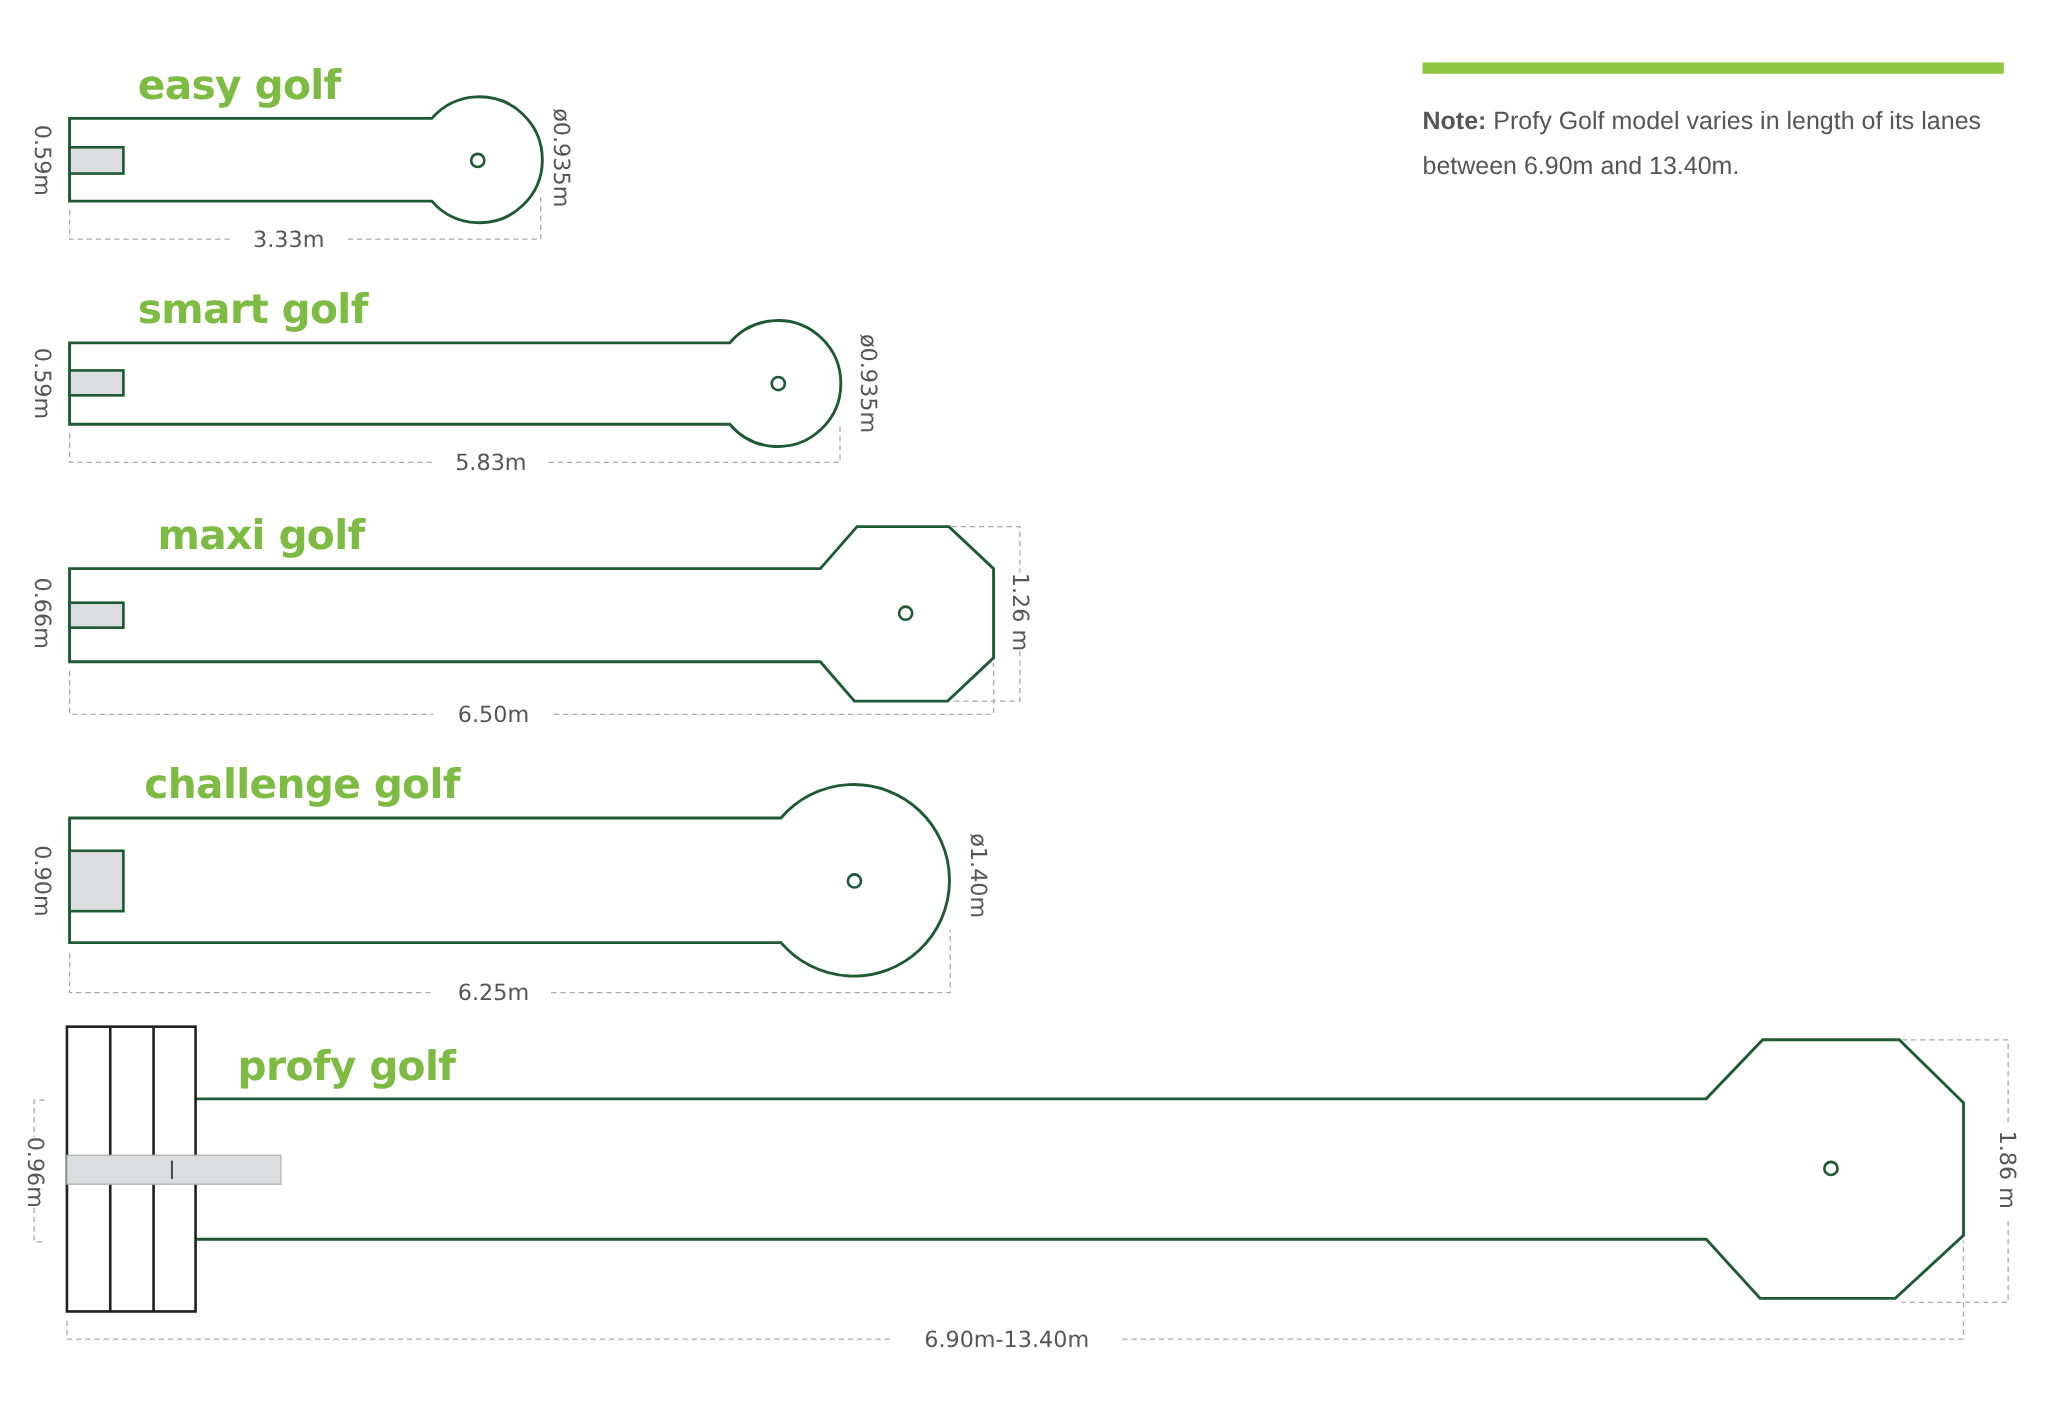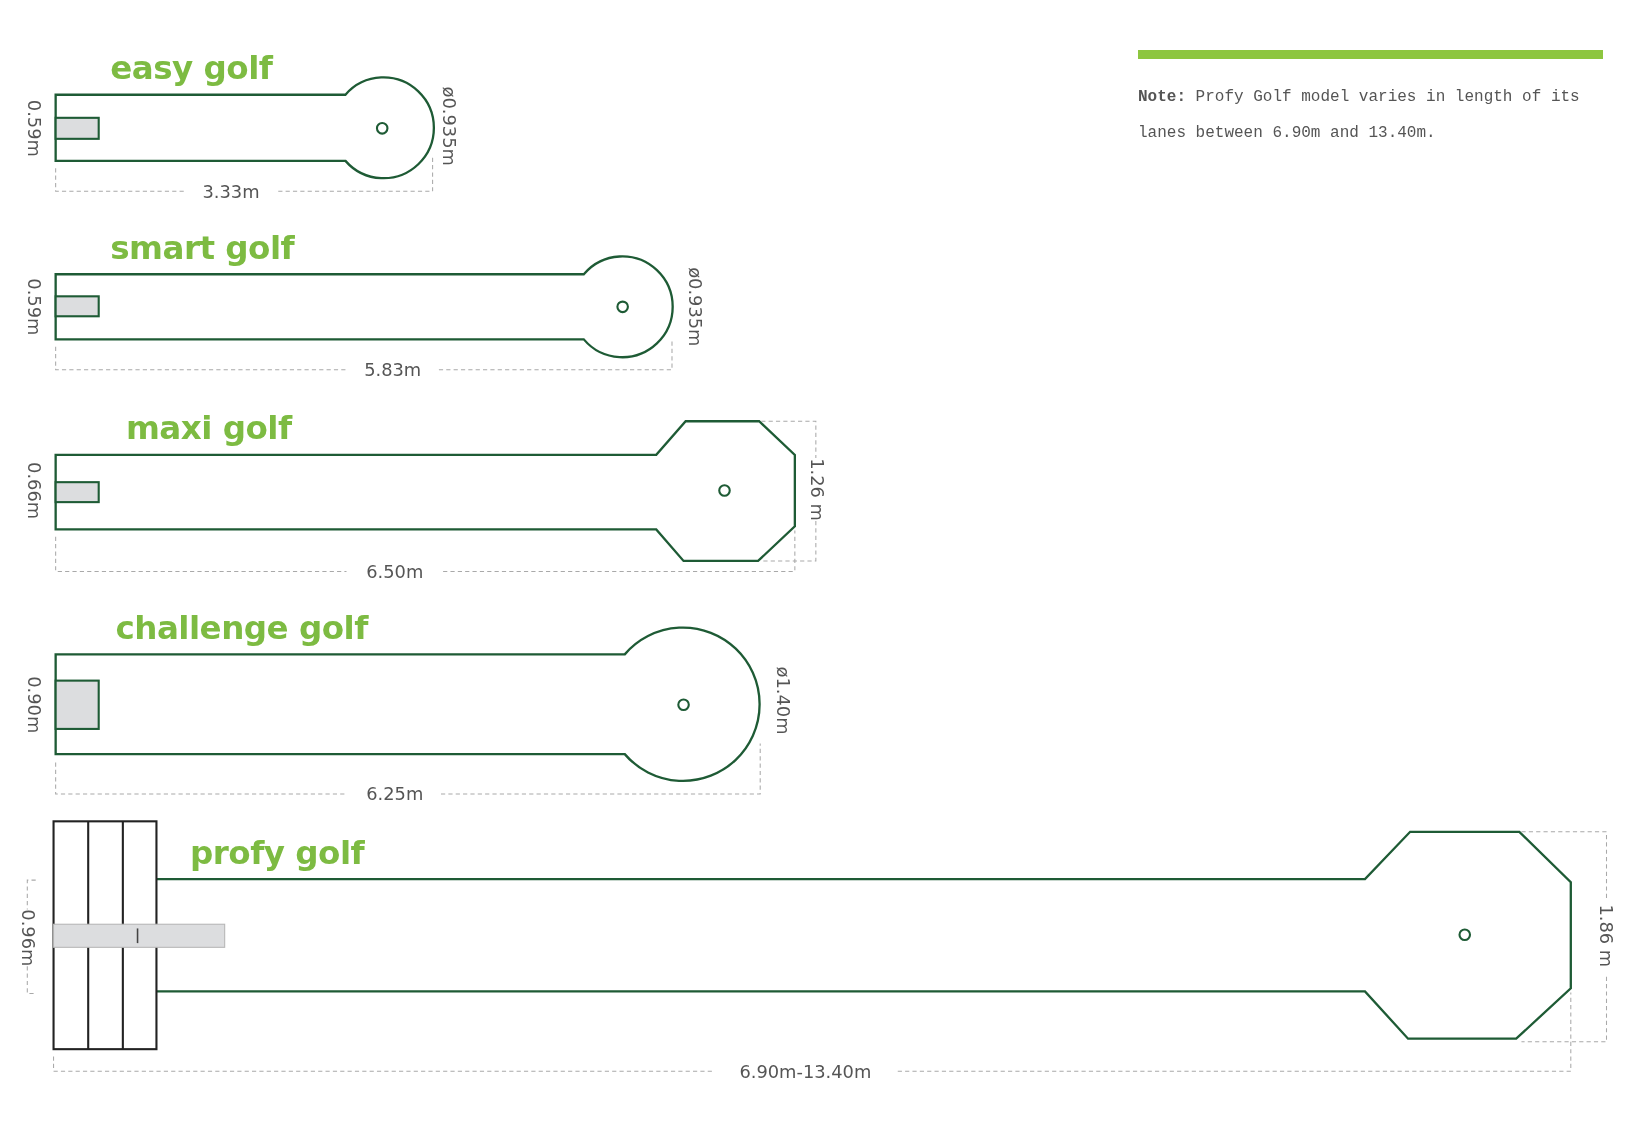--- a/index.html
+++ b/index.html
@@ -9,21 +9,21 @@
   .dim { font-family: "DejaVu Sans", sans-serif; font-size: 17px; fill: #555555; }
   .lane { fill: #ffffff; stroke: #1e5b35; stroke-width: 2.2; }
   .hole { fill: #ffffff; stroke: #1e5b35; stroke-width: 2; }
   .tee { fill: #dcdddf; stroke: #1e5b35; stroke-width: 2; }
   .dash { fill: none; stroke: #a9a9a9; stroke-width: 1; stroke-dasharray: 4 3; }
   .frame { fill: #ffffff; stroke: #222222; stroke-width: 2; }
   .frame-line { stroke: #222222; stroke-width: 2; }
   .tee-grey { fill: #dcdddf; stroke: #b5b5b5; stroke-width: 1; }
   .note { position: absolute; left: 1138px; top: 50px; width: 470px; }
   .note-bar { height: 9px; background: #8dc63f; width: 465px; }
-  .note-text { margin-top: 20px; font-family: Liberation Mono, monospace; font-size: 16px; line-height: 36px; color: #555555; }
+  .note-text { margin-top: 20px; font-family: Liberation Sans, sans-serif; font-size: 20px; line-height: 36px; color: #555555; }
   .note-label { font-weight: bold; }
 </style>
 </head>
 <body>
 
 <svg class="canvas" viewBox="0 0 1560 1071" xmlns="http://www.w3.org/2000/svg">
 
   <g>
     <text class="title" x="105" y="75">easy golf</text>
     <path class="lane" d="M53,90 L329,90 A48,48 0 1 1 329,153 L53,153 Z"></path>

